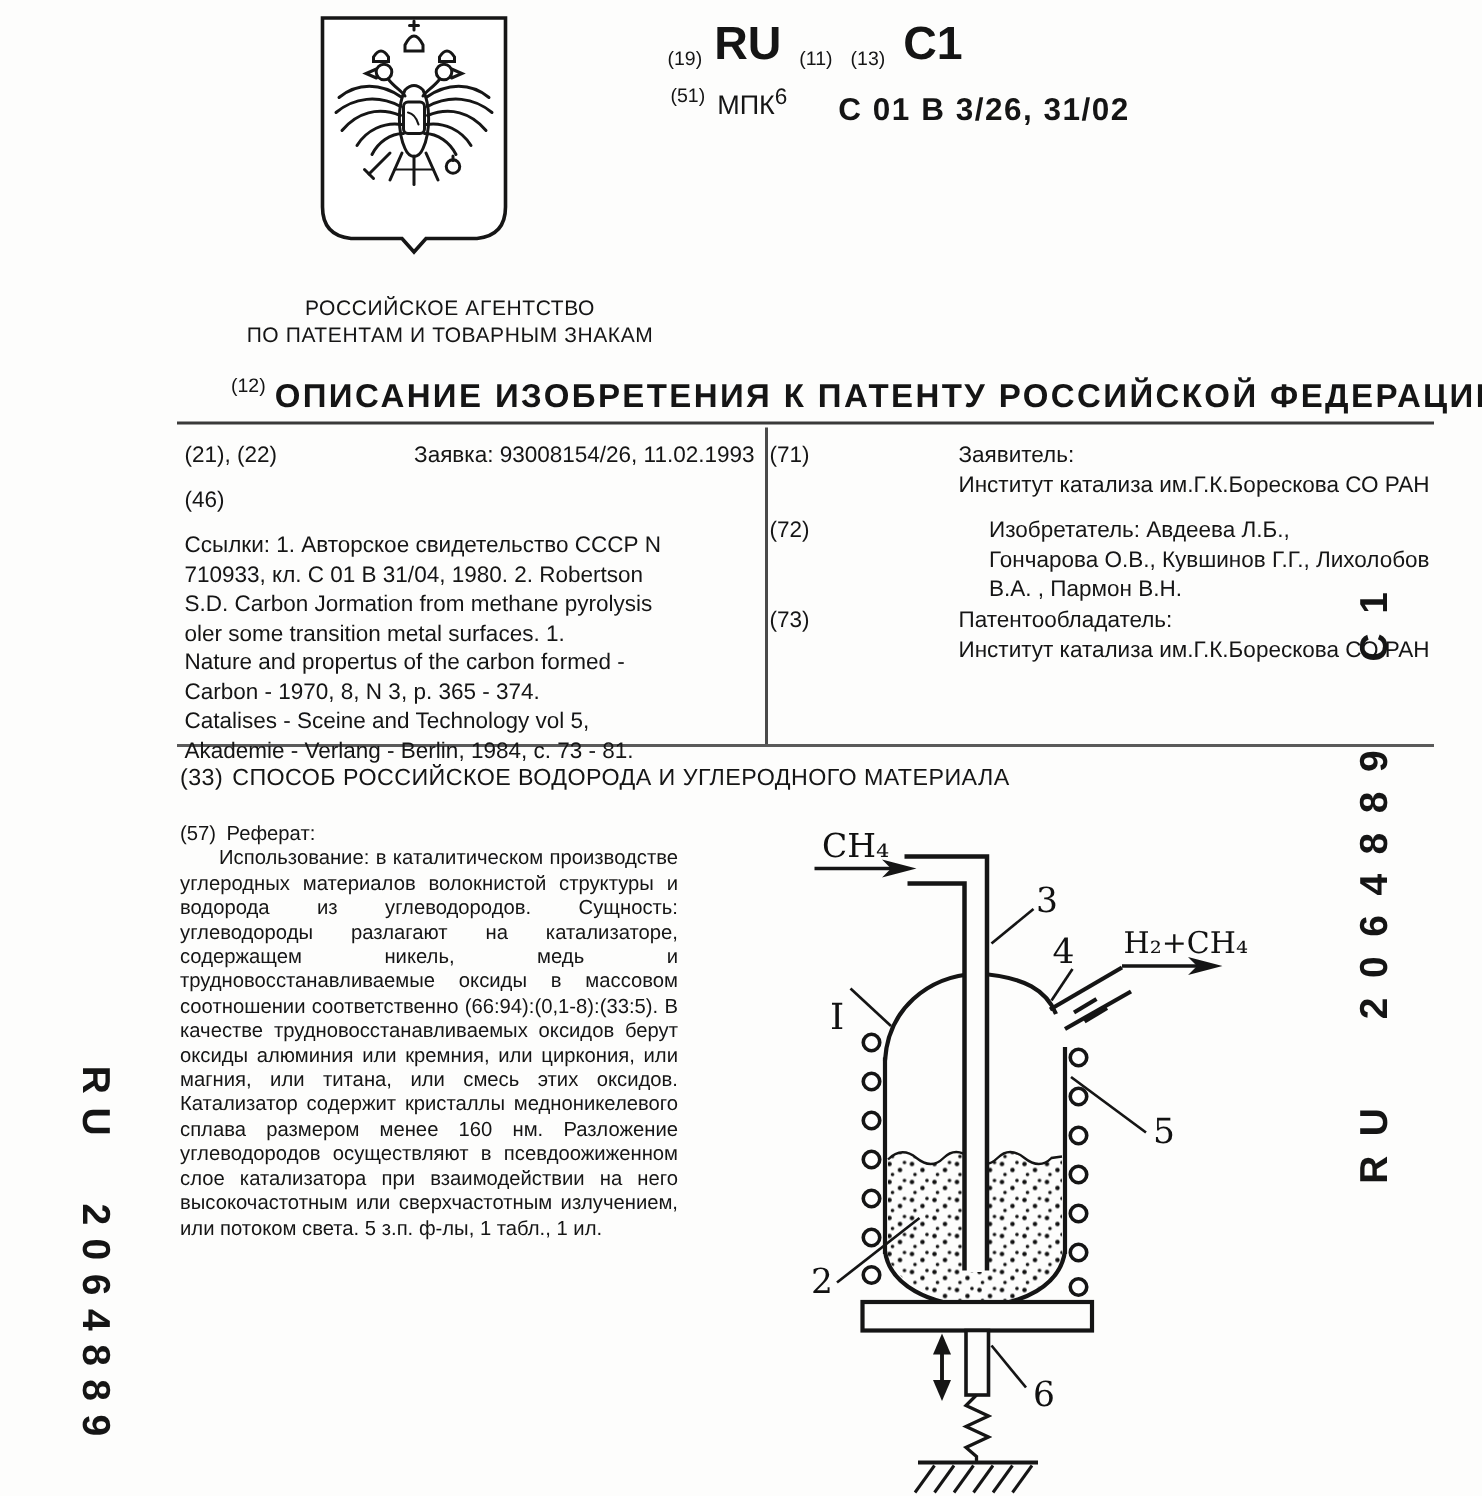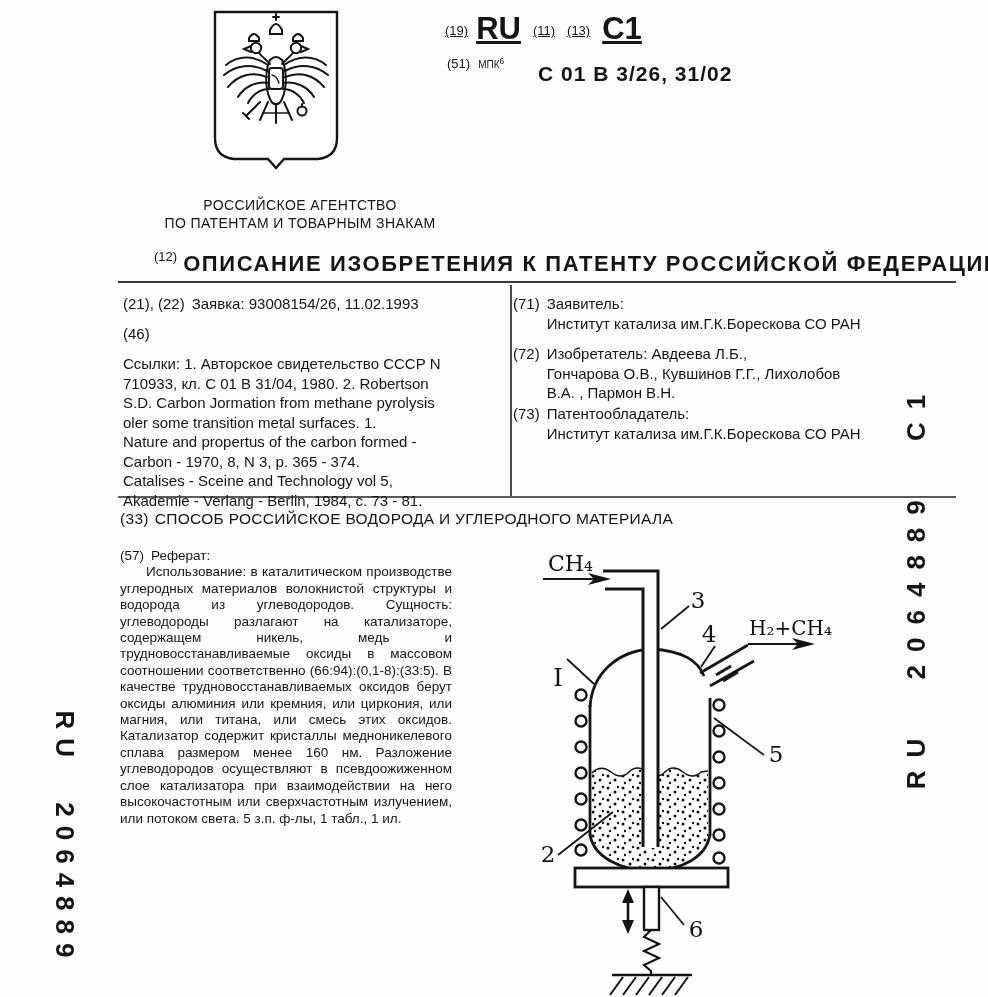--- a/index.html
+++ b/index.html
@@ -5,40 +5,40 @@
   html,body{margin:0;padding:0;}
   body{
     width:988px;height:997px;position:relative;overflow:hidden;
     background:#fdfdfc;color:#151515;
     font-family:"Liberation Sans","DejaVu Sans",sans-serif;
     -webkit-font-smoothing:antialiased;
   }
   .abs{position:absolute;}
 
   
-  .hdr-line1{left:445px;top:12px;display:flex;align-items:center;white-space:nowrap;text-decoration:underline;}
+  .hdr-line1{left:445px;top:12px;display:flex;align-items:flex-end;white-space:nowrap;}
   .hdr-line1 .small{font-size:13px;padding-top:3px;}
   .hdr-line1 .big{font-size:31px;font-weight:700;line-height:34px;} .g8{margin-left:8px;} .g12{margin-left:12px;} .g20{margin-left:20px;}
   .docnum{letter-spacing:2px;}
   .hdr-line2{left:447px;top:56px;display:flex;align-items:flex-start;white-space:nowrap;justify-content:flex-end;}
   .hdr-line2 .small{font-size:13px;}
-  .hdr-line2 .mpk{font-size:10px;margin-left:8px;}
+  .hdr-line2 .mpk{font-size:18px;margin-left:8px;}
   .hdr-line2 .ipc{font-size:21px;font-weight:700;margin-left:34px;margin-top:6px;letter-spacing:1px;}
 
   
   .agency{left:130px;top:196px;width:340px;text-align:center;font-size:14px;line-height:18px;letter-spacing:.4px;}
   .title12{left:118px;top:249px;white-space:nowrap;}
   .title12 .code{font-size:13px;vertical-align:10px;margin-left:36px;}
   .title12 .txt{font-size:22px;font-weight:700;letter-spacing:1.6px;margin-left:6px;}
   .rule-under-title{left:118px;top:281px;width:838px;height:2px;background:#3a3a3a;}
   .col-divider{left:510px;top:285px;width:2px;height:212px;background:#4a4a4a;}
   .mid-rule{left:118px;top:496px;width:838px;height:2px;background:#5a5a5a;}
 
   
-  .row{display:flex;font-size:15px;line-height:19.5px;}
+  .row{display:flex;font-size:15px;line-height:19.5px;justify-content:space-between;}
   .row .code{flex:0 0 auto;margin-right:7px;}
   .pre{white-space:pre-line;}
   .r2122{left:123px;top:294px;width:380px;}
   .r46{left:123px;top:324px;width:380px;}
   .r56{left:123px;top:354px;width:382px;}
   .r71{left:513px;top:294px;width:440px;}
   .r72{left:513px;top:344px;width:440px;}
   .r73{left:513px;top:404px;width:440px;}
 
   .title54{left:120px;top:510px;white-space:nowrap;font-size:15.5px;letter-spacing:.3px;}

